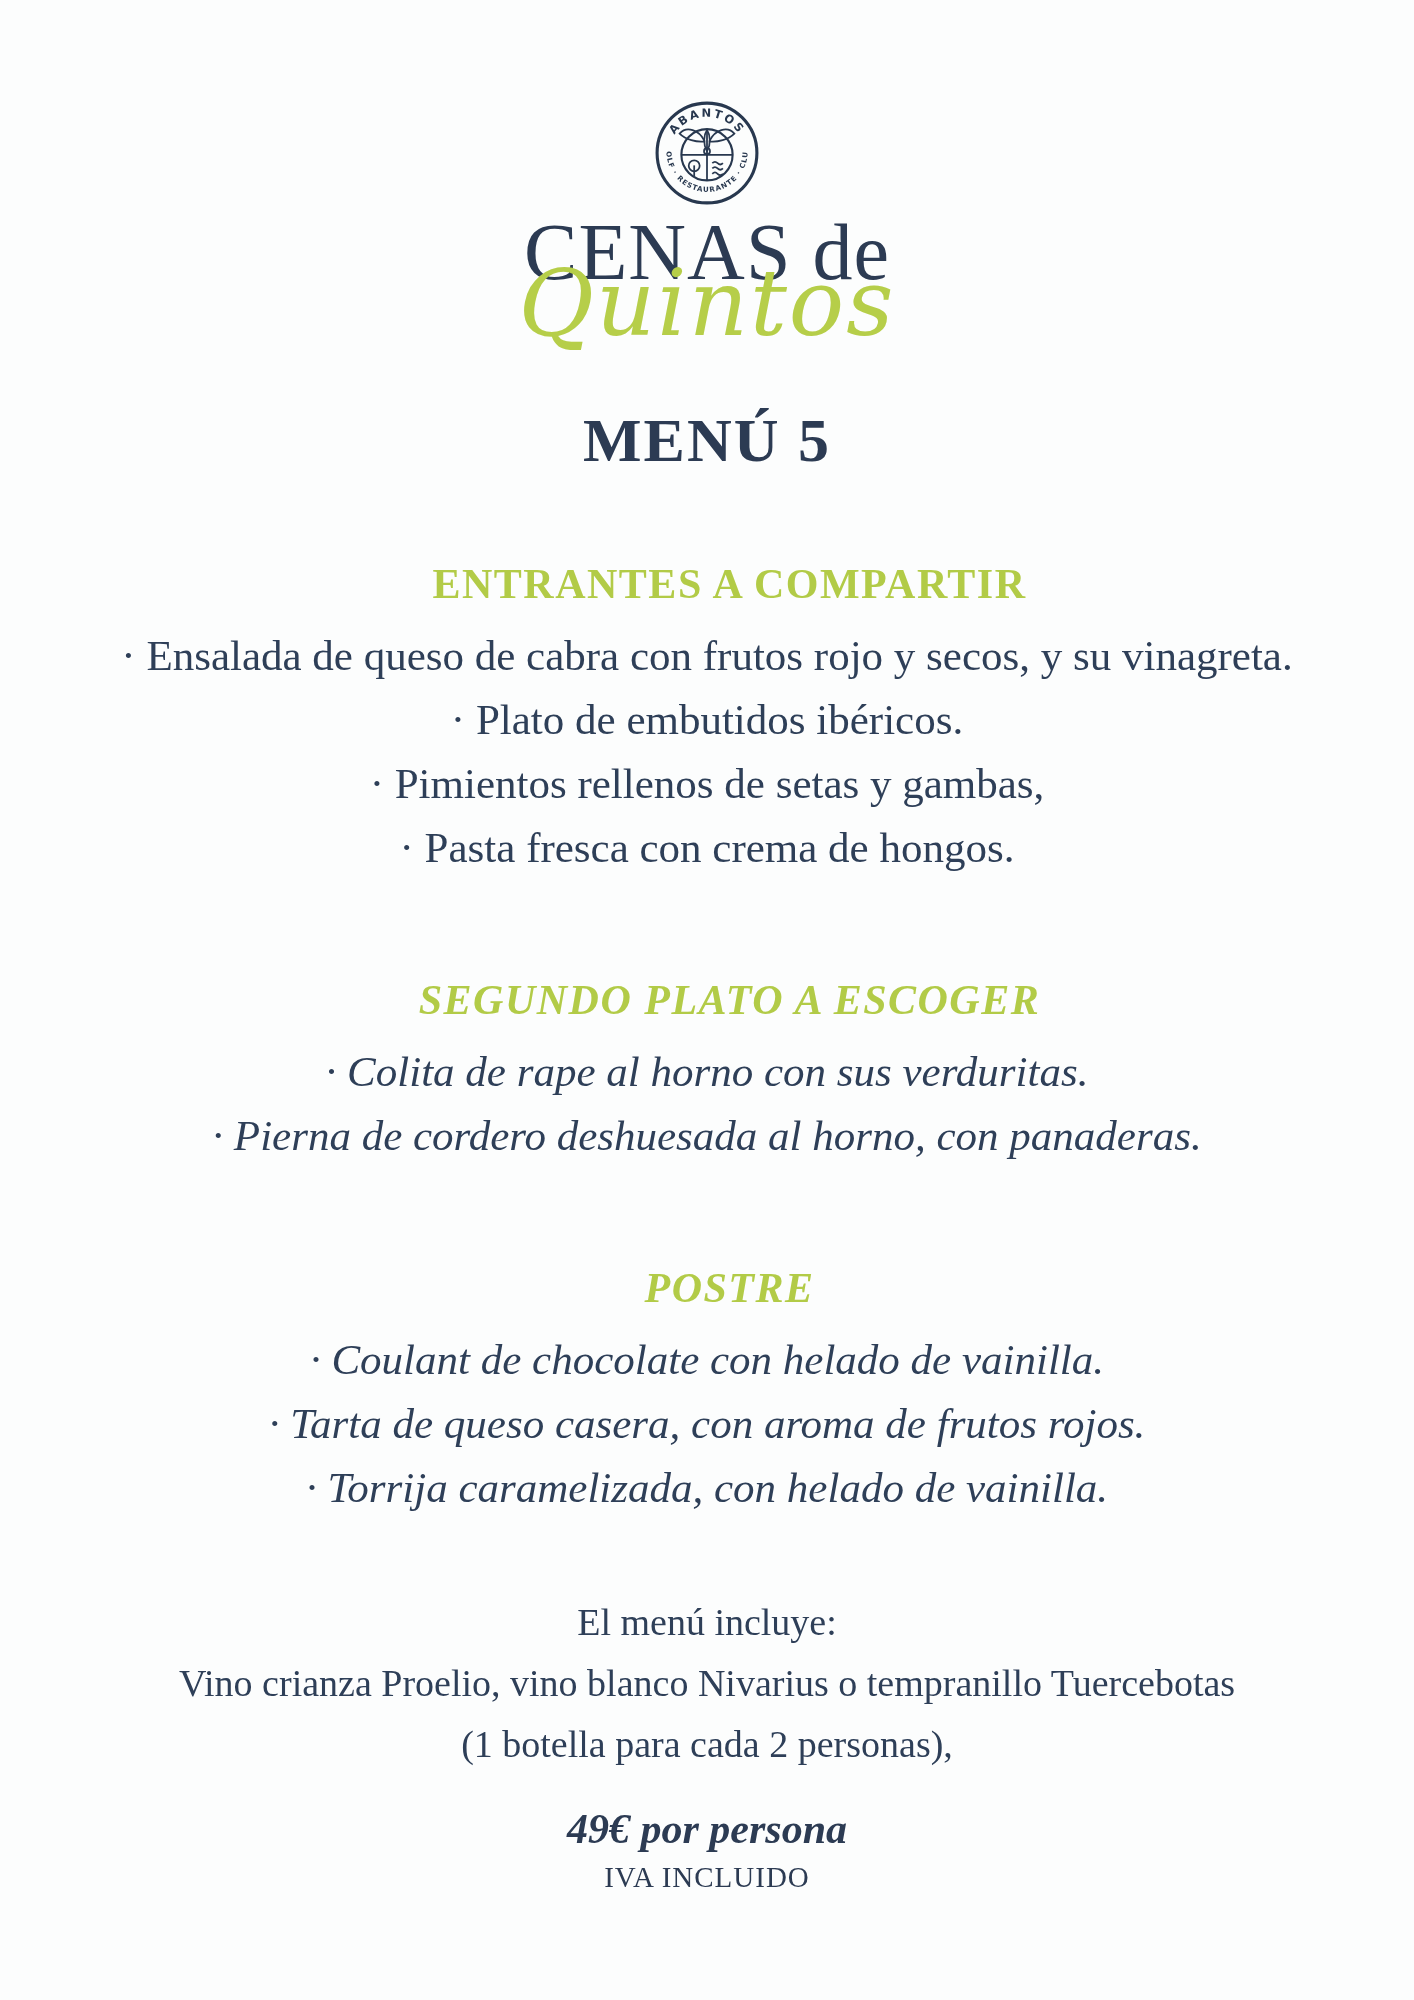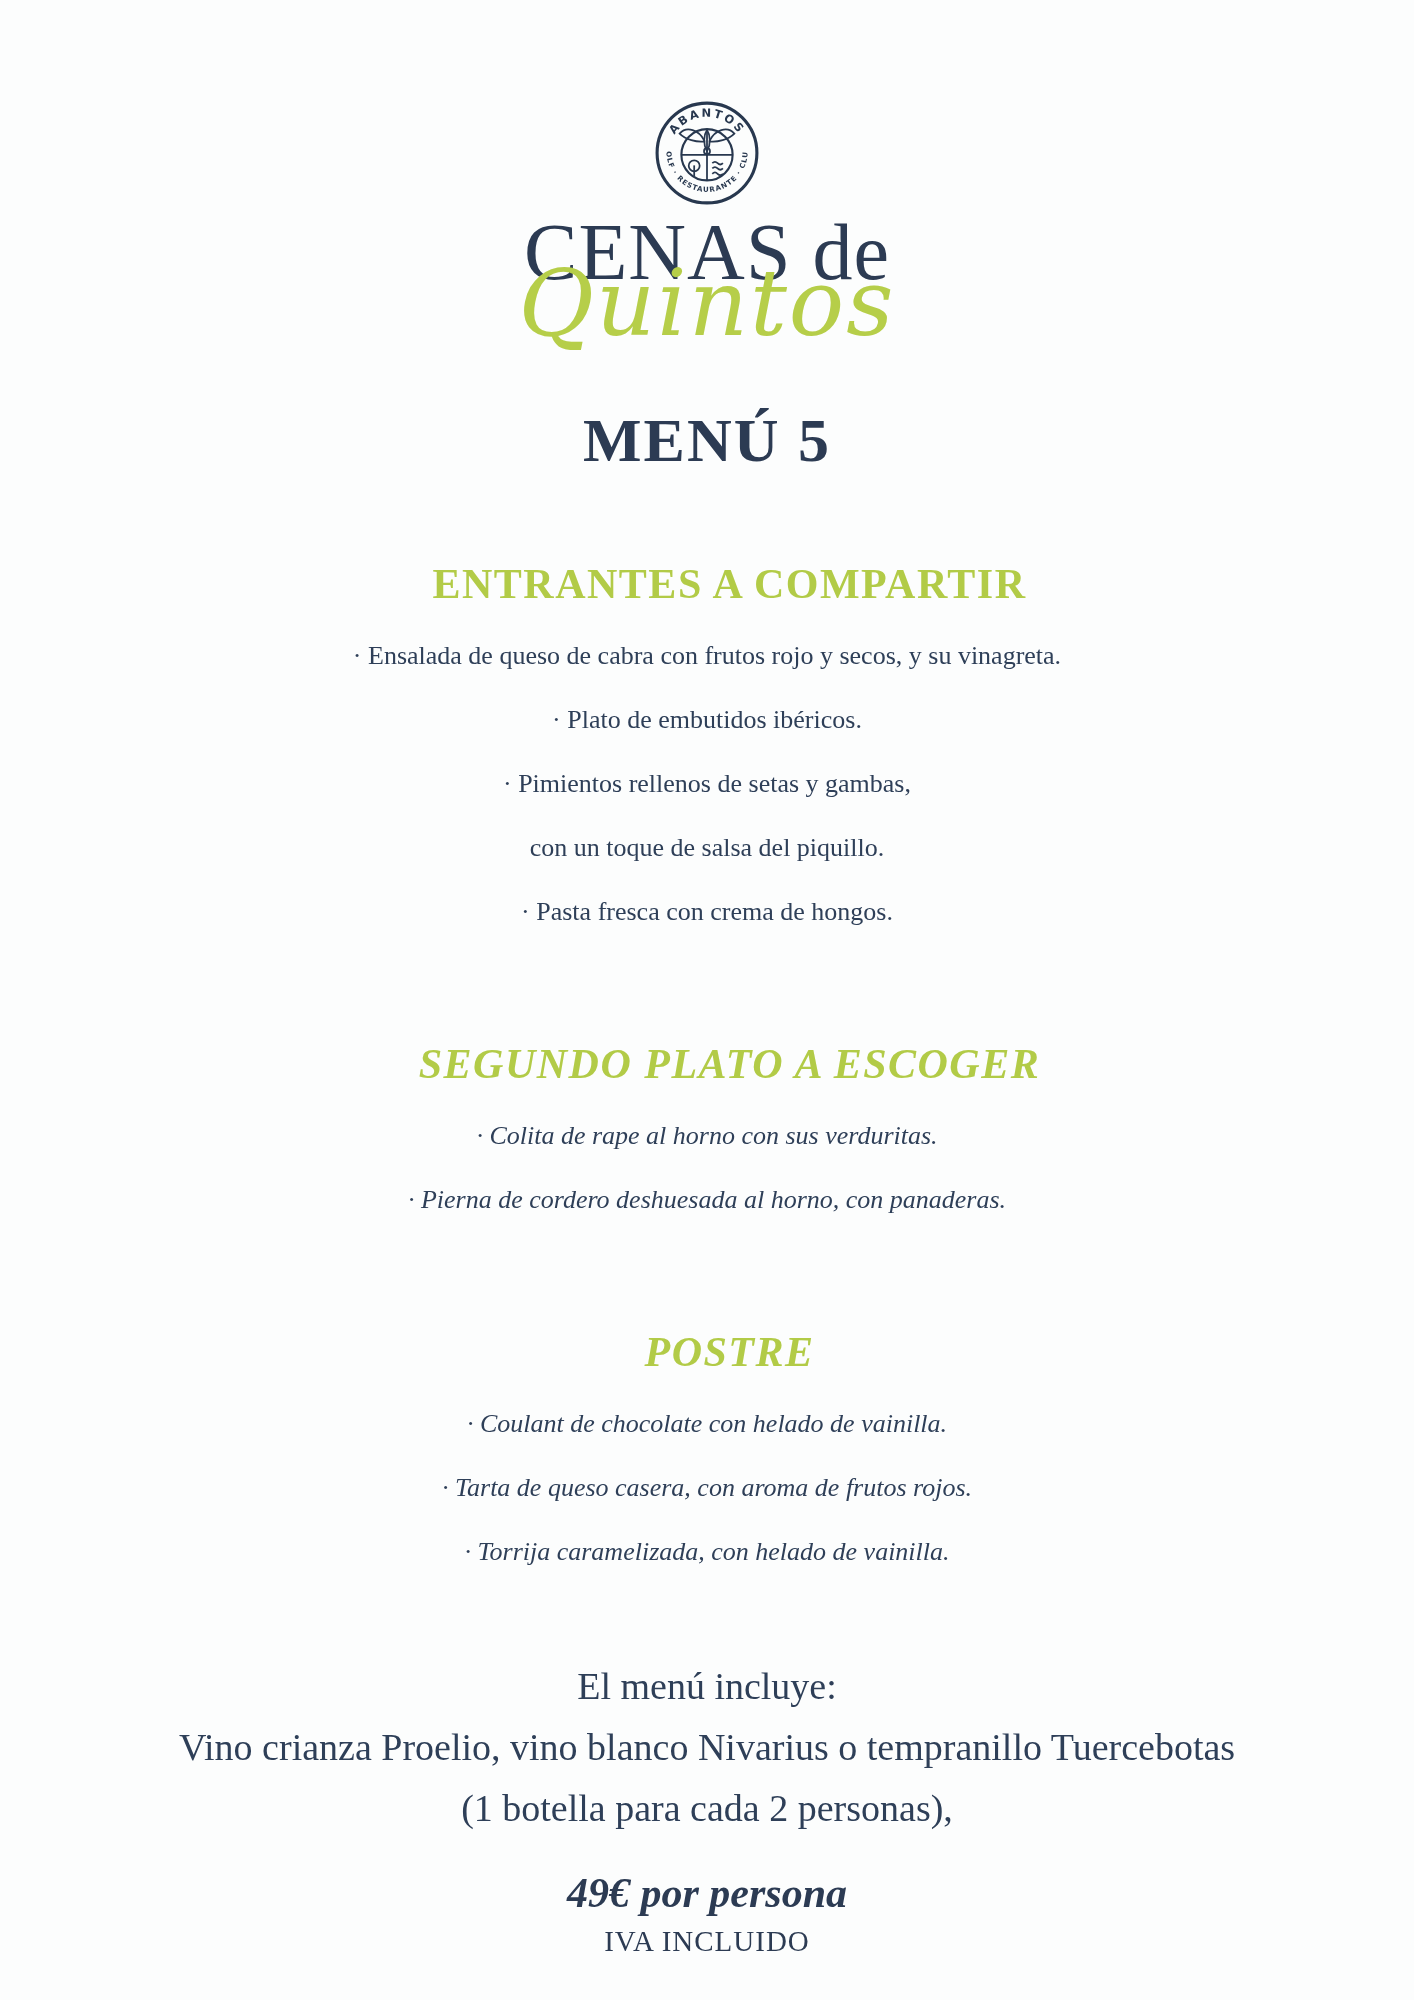--- a/index.html
+++ b/index.html
@@ -59,21 +59,21 @@
   }
   .section-heading {
     font-size: 42px;
     font-weight: bold;
     letter-spacing: 1.5px;
     color: #b2cb47;
     margin-bottom: 16px;
     padding-left: 45px;
   }
   .menu-line {
-    font-size: 26px;
+    font-size: 43px;
     line-height: 64px;
     color: #2e3f58;
   }
   .includes {
     margin-top: 72px;
   }
   .includes-line {
     font-size: 38px;
     line-height: 61px;
     color: #2e3f58;
@@ -137,21 +137,20 @@
   <div class="brand-serif">CENAS de</div>
   <div class="brand-script">Quintos</div>
 
   <div class="menu-title">MENÚ 5</div>
 
   <div class="section">
     <div class="section-heading">ENTRANTES A COMPARTIR</div>
     <div class="menu-line">· Ensalada de queso de cabra con frutos rojo y secos, y su vinagreta.</div>
     <div class="menu-line">· Plato de embutidos ibéricos.</div>
     <div class="menu-line">· Pimientos rellenos de setas y gambas,</div>
-    <div class="menu-line">con un toque de salsa del piquillo.</div>
     <div class="menu-line">· Pasta fresca con crema de hongos.</div>
   </div>
 
   <div class="section">
     <div class="section-heading">SEGUNDO PLATO A ESCOGER</div>
     <div class="menu-line">· Colita de rape al horno con sus verduritas.</div>
     <div class="menu-line">· Pierna de cordero deshuesada al horno, con panaderas.</div>
   </div>
 
   <div class="section">

